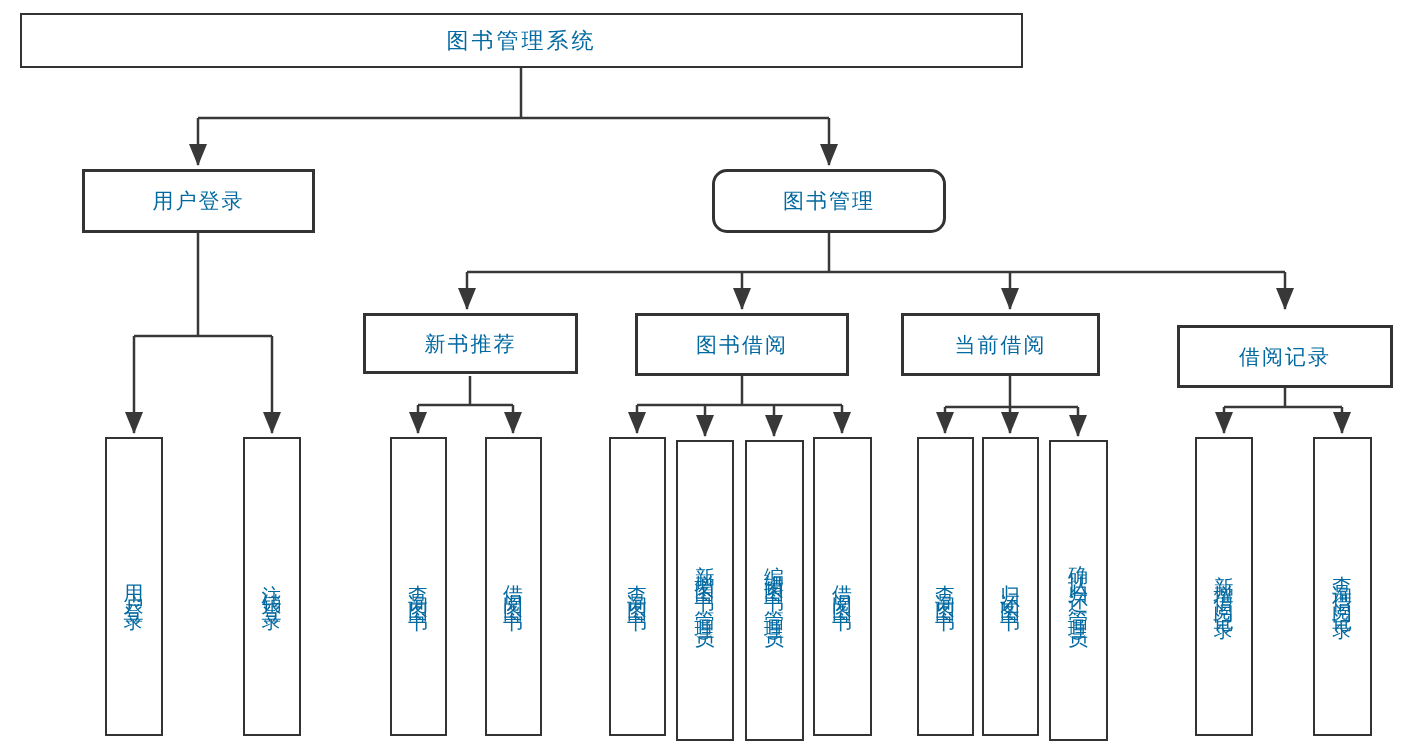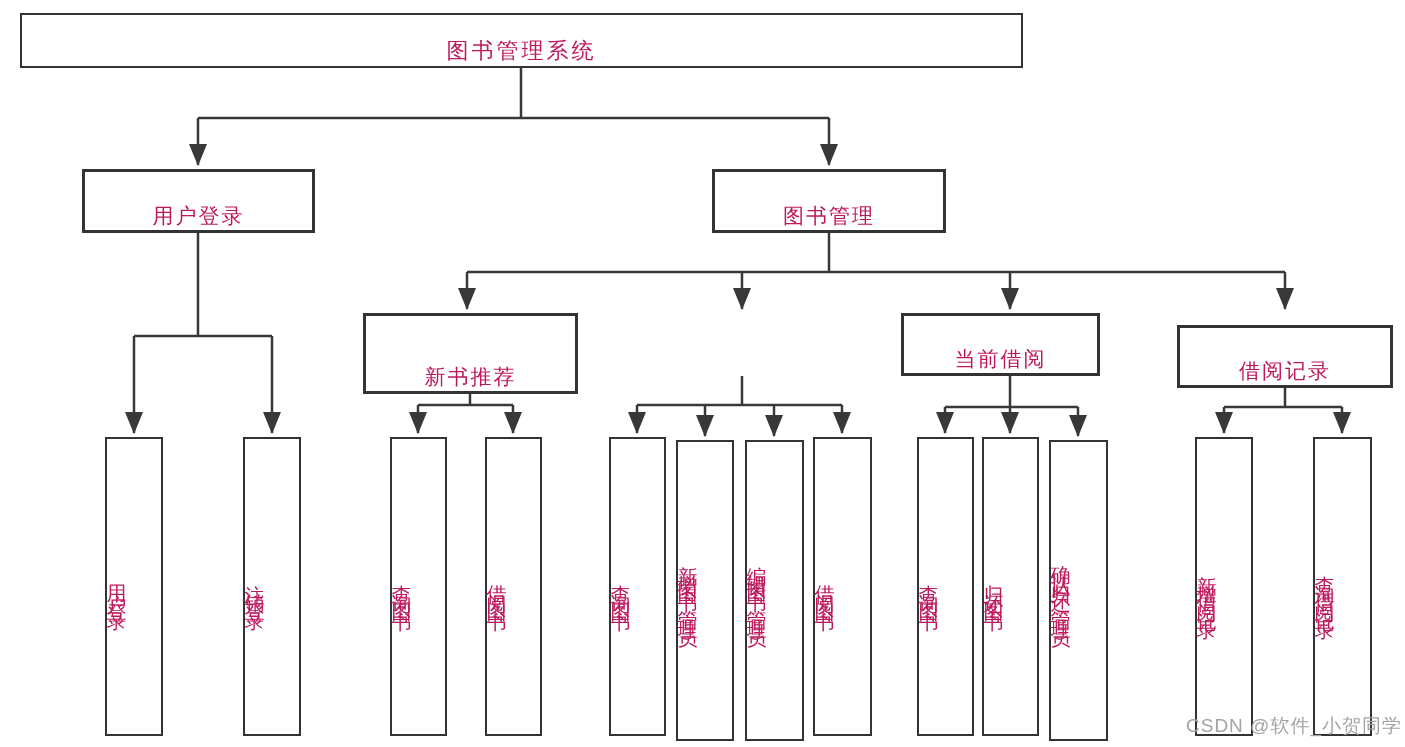--- a/index.html
+++ b/index.html
@@ -9,23 +9,23 @@
     background:#ffffff;
     font-family:"Liberation Sans","DejaVu Sans",sans-serif;
     overflow:hidden;
   }
   #edges{position:absolute;left:0;top:0;z-index:1;}
   .node{
     position:absolute;
     box-sizing:border-box;
     background:#ffffff;
     border:2px solid #333333;
-    color:#be185d;
+    color:#0369a1;
     display:flex;
-    align-items:flex-end;
+    align-items:center;
     justify-content:center;
     z-index:2;
   }
   .hbox{
     font-size:21px;
     letter-spacing:2px;
     border-width:3px;
   }
   .rootbox{
     font-size:22px;
@@ -106,26 +106,29 @@
     </g>
   </svg>
 
   <div class="node rootbox" style="left:20px;top:13px;width:1003px;height:55px;">
     <span>图书管理系统</span>
   </div>
 
   <div class="node hbox" style="left:82px;top:169px;width:233px;height:64px;">
     <span>用户登录</span>
   </div>
-  <div class="node hbox" style="left:712px;top:169px;width:234px;height:64px;">
+  <div class="node hbox" style="left:712px;top:169px;width:234px;height:64px;border-radius:15px;">
     <span>图书管理</span>
   </div>
 
-  <div class="node hbox" style="left:363px;top:313px;width:215px;height:81px;">
+  <div class="node hbox" style="left:363px;top:313px;width:215px;height:61px;">
     <span>新书推荐</span>
+  </div>
+  <div class="node hbox" style="left:635px;top:313px;width:214px;height:63px;">
+    <span>图书借阅</span>
   </div>
   <div class="node hbox" style="left:901px;top:313px;width:199px;height:63px;">
     <span>当前借阅</span>
   </div>
   <div class="node hbox" style="left:1177px;top:313px;width:216px;height:63px;margin-top:12px;">
     <span>借阅记录</span>
   </div>
 
   <div class="node vbox" style="left:105px;top:437px;width:58px;height:299px;">
     <span>用户登录</span>
@@ -164,15 +167,14 @@
     <span>确认归还（管理员）</span>
   </div>
 
   <div class="node vbox" style="left:1195px;top:437px;width:58px;height:299px;">
     <span>新增借阅记录</span>
   </div>
   <div class="node vbox" style="left:1313px;top:437px;width:59px;height:299px;">
     <span>查询借阅记录</span>
   </div>
 
-  <div id="watermark">CSDN @软件_小贺同学</div>
 
 </div>
 
 </body></html>

